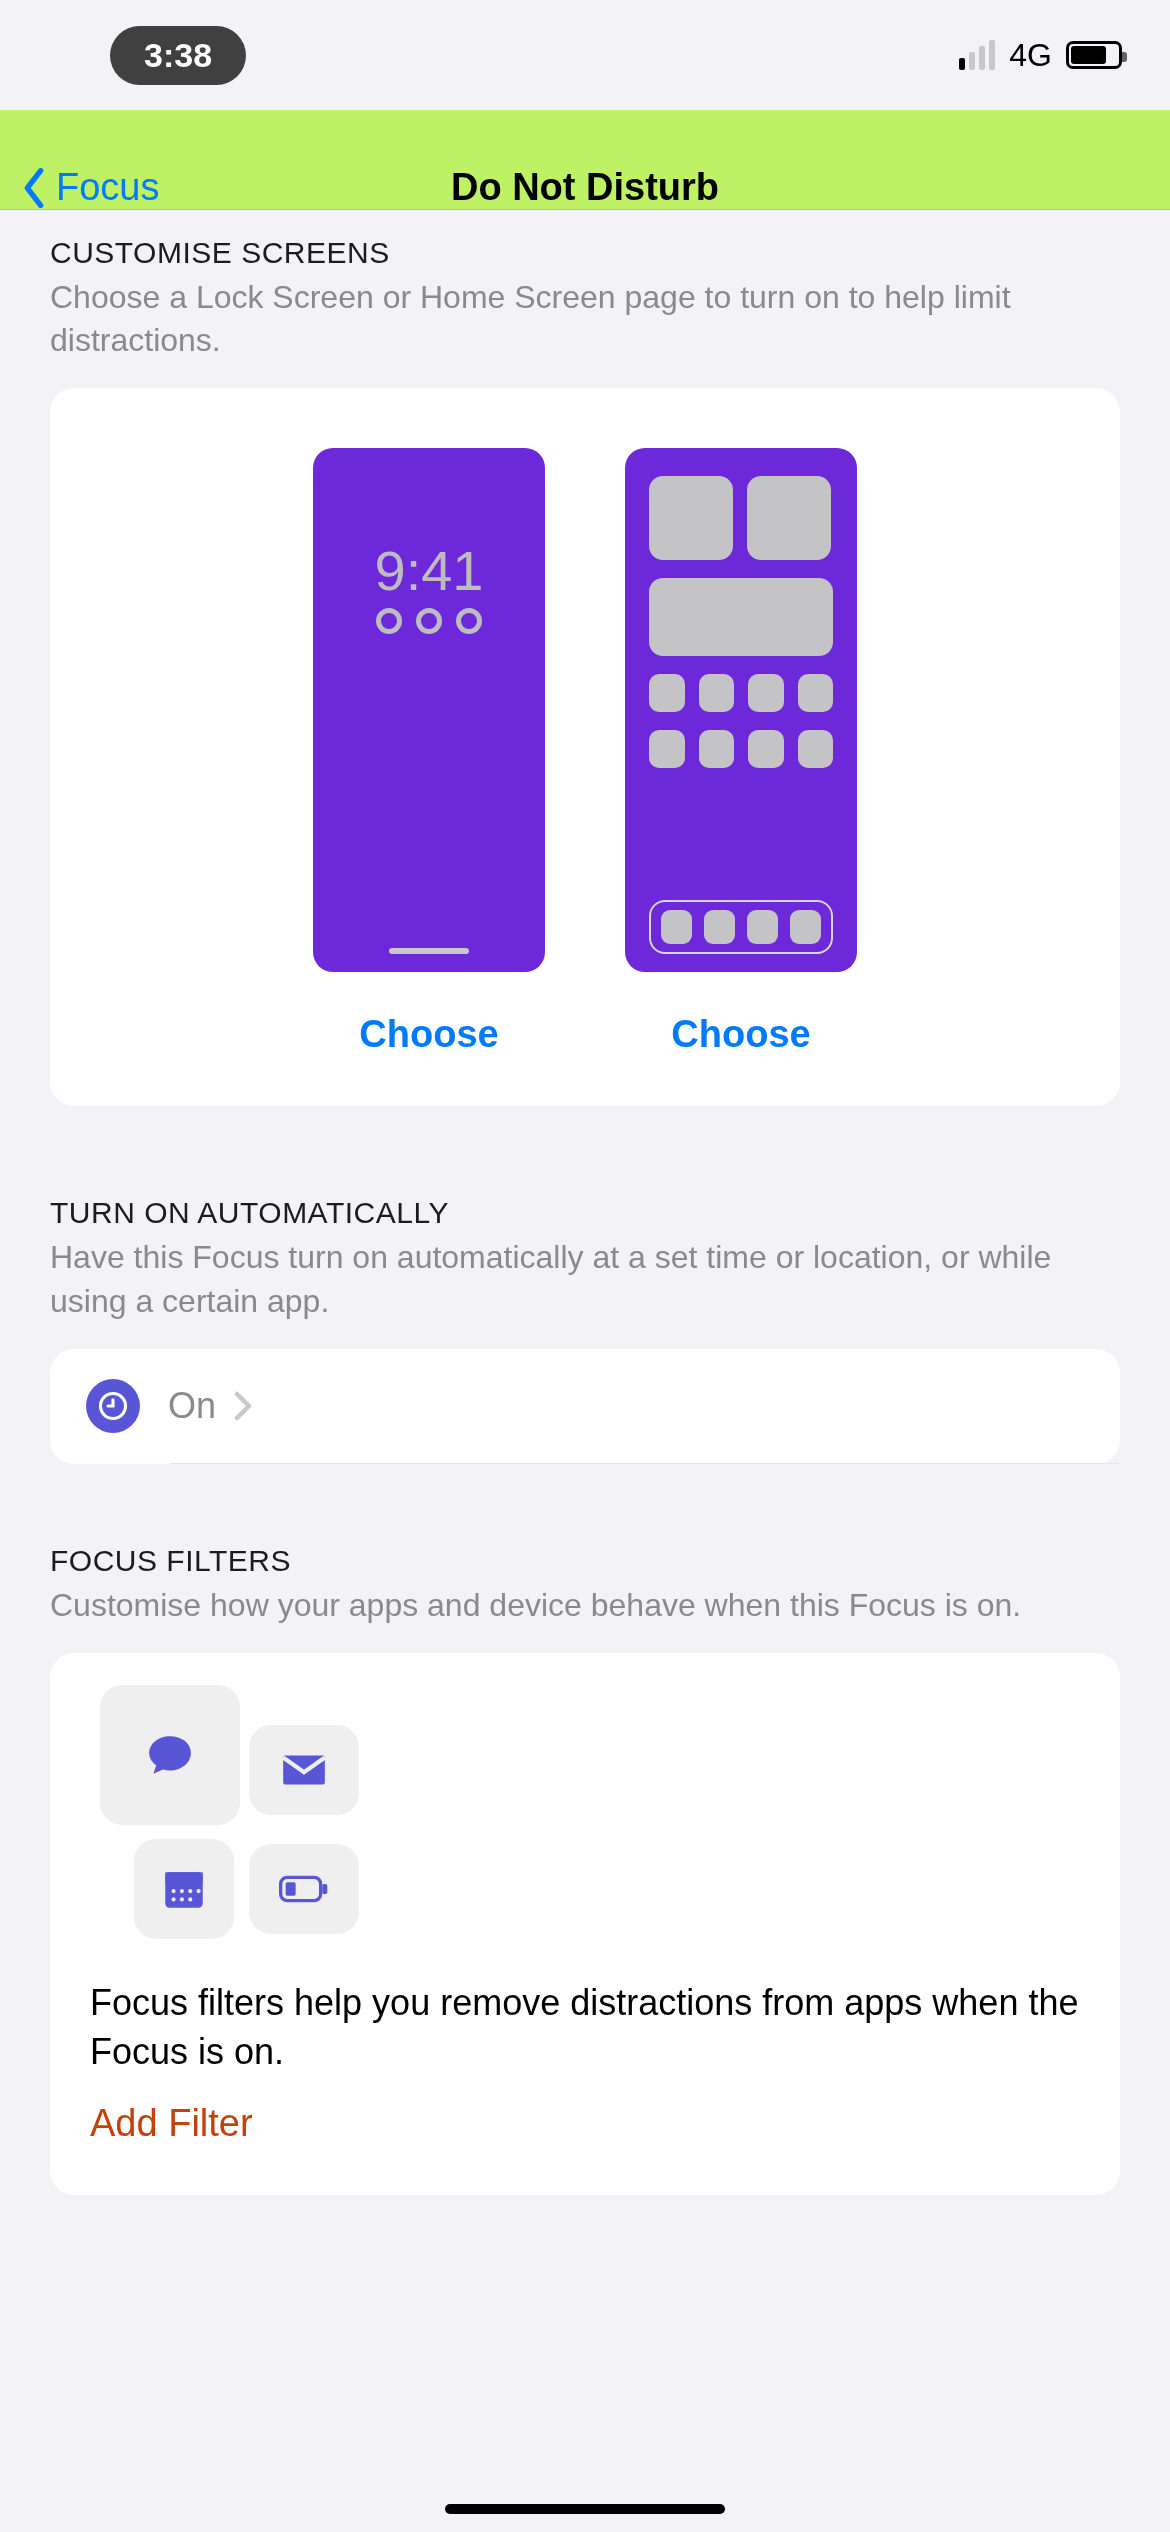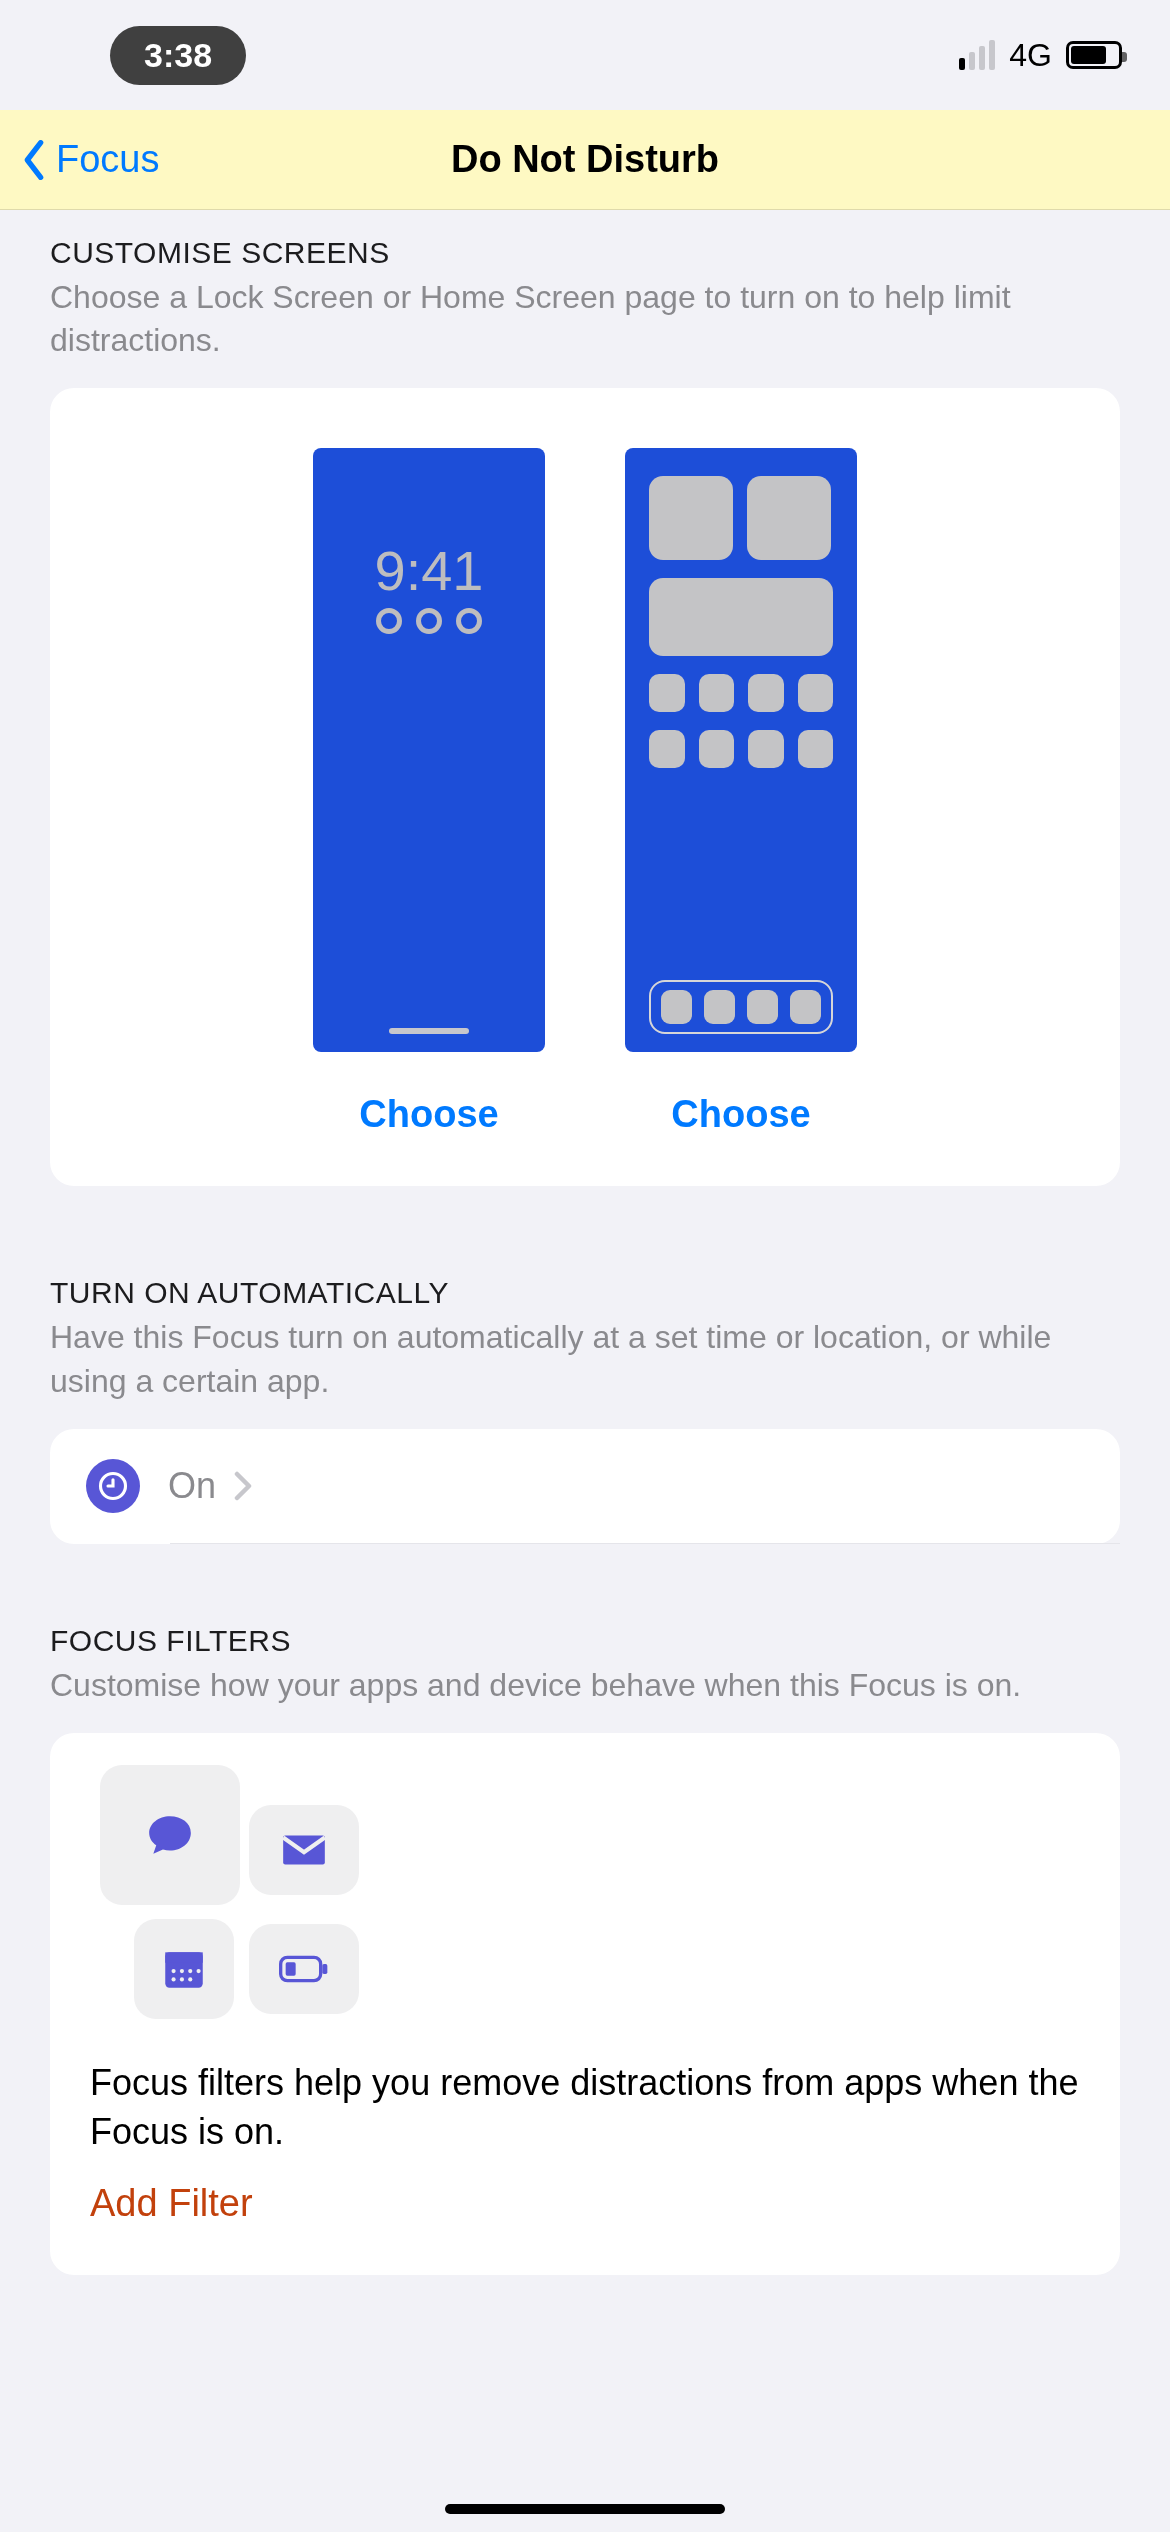--- a/index.html
+++ b/index.html
@@ -49,23 +49,23 @@
   .battery::after {
     content: ""; position: absolute; right: -8px; top: 8px; width: 5px; height: 10px; background: #000; border-radius: 0 3px 3px 0; opacity:.6;
   }
   .battery .fill { position: absolute; left: 2px; top: 2px; bottom: 2px; width: 70%; background: #000; border-radius: 3px; }
 
   
   .nav-bar {
     height: 100px;
     position: relative;
     display: flex;
-    align-items: center;
+    align-items: flex-end;
     border-bottom: 1px solid rgba(0,0,0,0.12);
-    background: #fef9c3;
+    background: #bef264;
   }
   .nav-title {
     position: absolute; left: 0; right: 0; text-align: center;
     font-size: 38px; font-weight: 600;
   }
   .nav-back {
     display: flex; align-items: center; gap: 8px;
     color: #007aff; font-size: 38px; font-weight: 400;
     padding-left: 20px;
     position: relative; z-index: 2;
@@ -87,21 +87,21 @@
 
   
   .screens-card {
     padding: 60px 40px 50px 40px;
     display: flex; justify-content: center; gap: 80px;
   }
   .screen-col { display:flex; flex-direction:column; align-items:center; gap: 32px; }
   .choose-btn { color: #007aff; font-size: 38px; font-weight: 700; margin-top: 9px; }
 
   .phone-mock {
-    width: 232px; height: 604px; background: #1d4ed8; border-radius: 8px;
+    width: 232px; height: 524px; background: #6d28d9; border-radius: 20px;
     position: relative;
   }
   .lock-time { position:absolute; top:90px; left:0; right:0; text-align:center; color:#bdbdbf; font-size:56px; font-weight:500;}
   .lock-dots { position:absolute; top:160px; left:0; right:0; display:flex; justify-content:center; gap:14px;}
   .lock-dots .dot{ width:26px; height:26px; border:5px solid #bdbdbf; border-radius:50%;}
   .lock-homebar{ position:absolute; bottom:18px; left:50%; transform:translateX(-50%); width:80px; height:6px; background:#c7c7cc; border-radius:4px;}
 
   .home-mock { padding: 28px 24px 18px 24px; display:flex; flex-direction:column; gap:18px;}
   .home-row { display:flex; gap:14px; }
   .wgt-big { width:84px; height:84px; background:#c4c4c6; border-radius:14px;}

